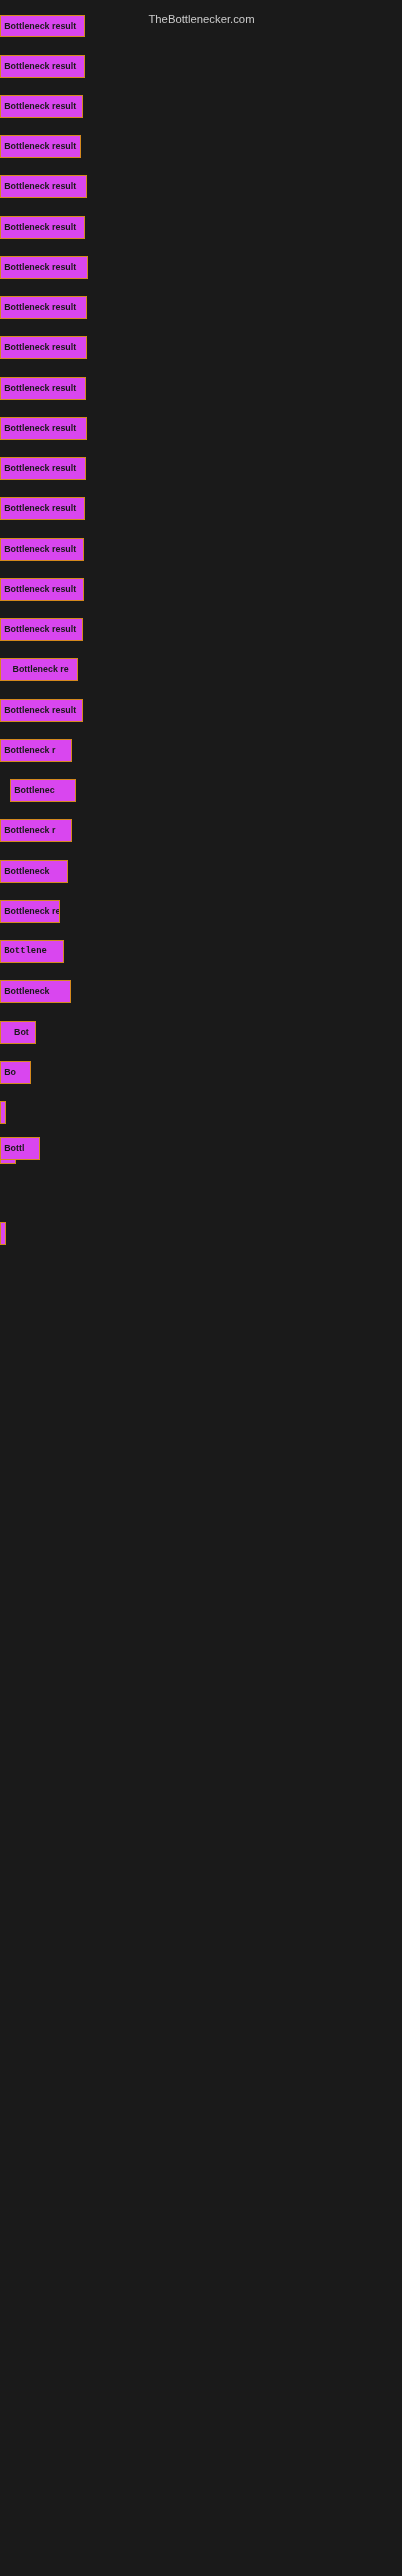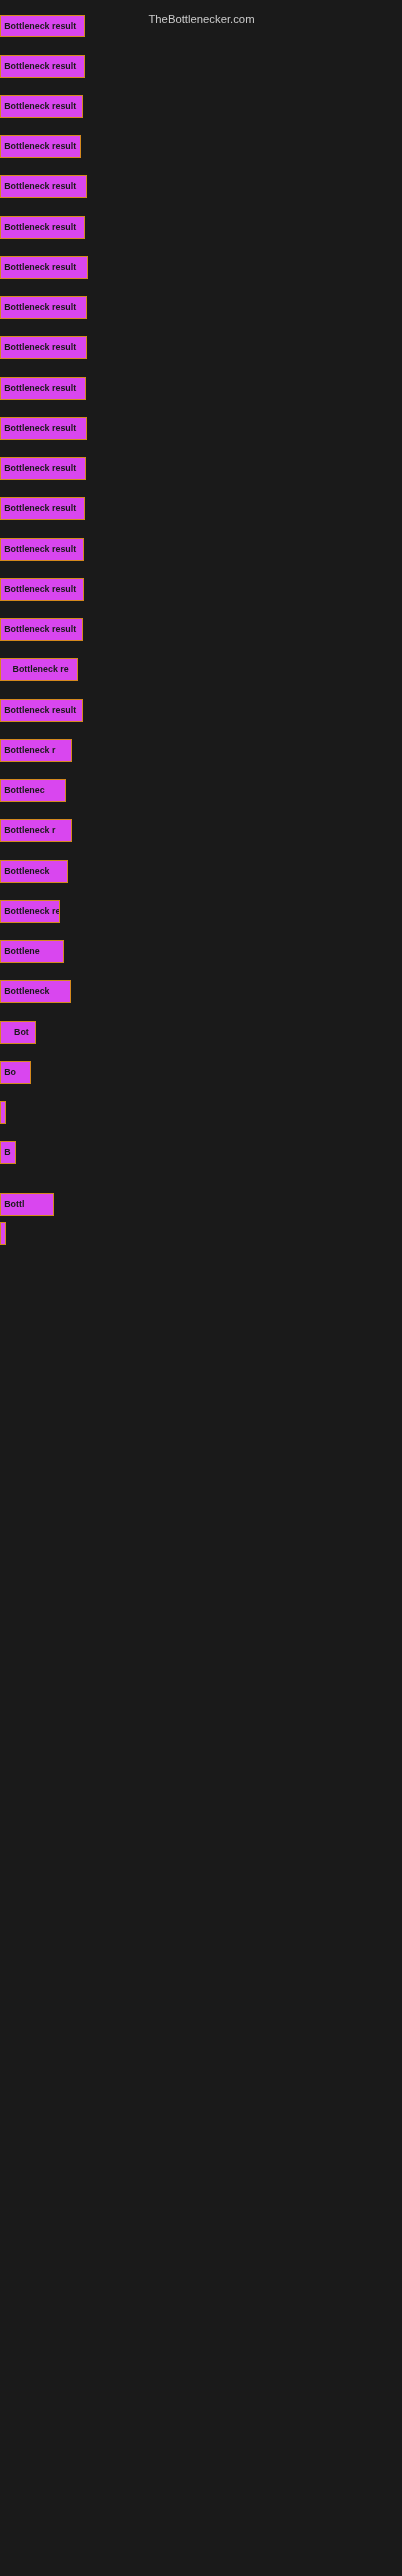--- a/index.html
+++ b/index.html
@@ -101,50 +101,50 @@
     </div>
     <div class="bar-item" style="top: 658px; width: 78px; justify-content: center;">
       <span class="bar-label">Bottleneck re</span>
     </div>
     <div class="bar-item" style="top: 699px; width: 83px;">
       <span class="bar-label">Bottleneck result</span>
     </div>
     <div class="bar-item" style="top: 739px; width: 72px;">
       <span class="bar-label">Bottleneck r</span>
     </div>
-    <div class="bar-item" style="top: 779px; width: 66px;">
+    <div class="bar-item" style="top: 779px; width: 66px; margin-left: 10px;">
       <span class="bar-label">Bottlenec</span>
     </div>
     <div class="bar-item" style="top: 819px; width: 72px;">
       <span class="bar-label">Bottleneck r</span>
     </div>
     <div class="bar-item" style="top: 860px; width: 68px;">
       <span class="bar-label">Bottleneck</span>
     </div>
     <div class="bar-item" style="top: 900px; width: 60px;">
       <span class="bar-label">Bottleneck res</span>
     </div>
-    <div class="bar-item" style="top: 940px; width: 64px;">
+    <div class="bar-item" style="top: 940px; width: 64px; font-family: Liberation Mono, monospace;">
       <span class="bar-label">Bottlene</span>
     </div>
     <div class="bar-item" style="top: 980px; width: 71px;">
       <span class="bar-label">Bottleneck</span>
     </div>
     <div class="bar-item" style="top: 1021px; width: 36px; padding-left: 13px;">
       <span class="bar-label">Bot</span>
     </div>
     <div class="bar-item" style="top: 1061px; width: 31px; align-items: center;">
       <span class="bar-label">Bo</span>
     </div>
     <div class="bar-item" style="top: 1101px; width: 6.4px;">
       <span class="bar-label"></span>
     </div>
     <div class="bar-item" style="top: 1141px; width: 16px;">
       <span class="bar-label">B</span>
     </div>
-    <div class="bar-item" style="top: 1193px; width: 54px;">
+    <div class="bar-item" style="top: 1137px; width: 40px;">
       <span class="bar-label">Bottl</span>
     </div>
     <div class="bar-item" style="top: 1222px; width: 6.4px;">
       <span class="bar-label"></span>
     </div>
   </div>
 
 
 </body></html>

